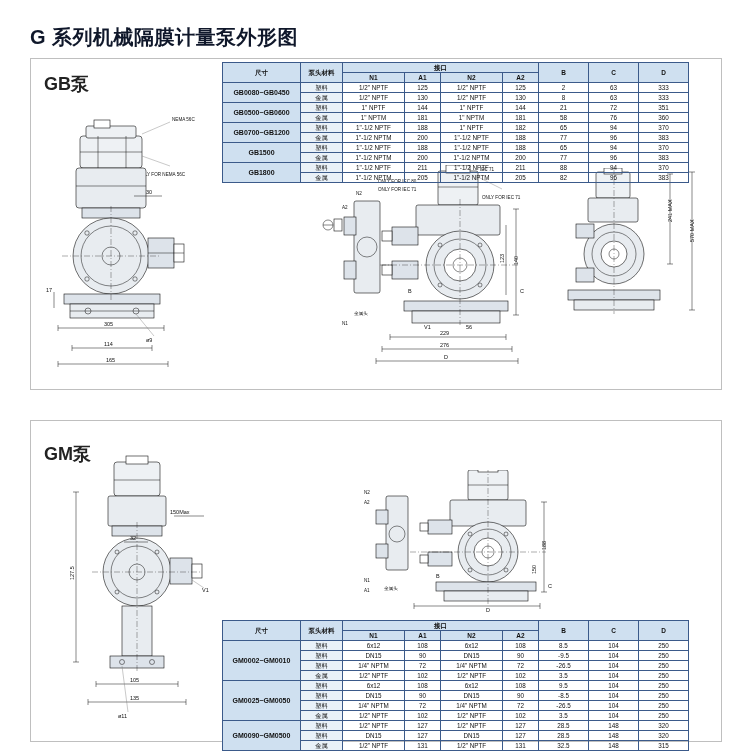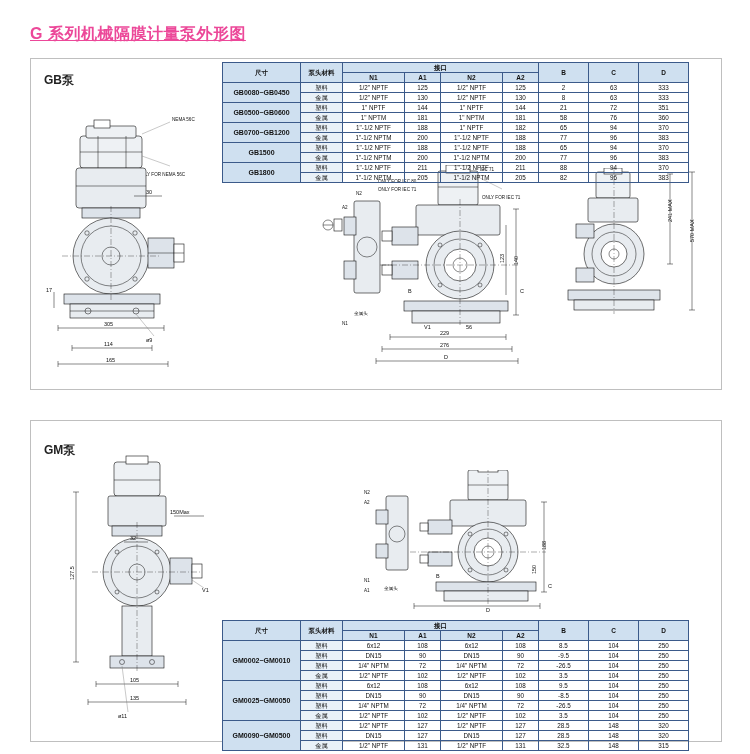--- a/index.html
+++ b/index.html
@@ -1,21 +1,21 @@
 <!DOCTYPE html>
 <html><head>
 <meta charset="utf-8">
 <style>
   html,body{margin:0;padding:0;background:#ffffff;}
   body{width:750px;height:754px;font-family:"Liberation Sans",sans-serif;color:#000;position:relative;overflow:hidden;}
-  .page-title{position:absolute;left:30px;top:24px;font-size:16px;font-weight:bold;letter-spacing:.5px;color:#ec4899;text-decoration:underline;}
+  .page-title{position:absolute;left:30px;top:24px;font-size:20px;font-weight:bold;letter-spacing:.5px;color:#0f172a;}
   .panel{position:absolute;border:1px solid #bfbfbf;background:#fff;}
   #panel-gb{left:30px;top:58px;width:690px;height:330px;}
   #panel-gm{left:30px;top:420px;width:690px;height:320px;}
-  .panel-label{position:absolute;font-size:12px;font-weight:bold;color:#222;}
+  .panel-label{position:absolute;font-size:18px;font-weight:bold;color:#222;}
 
   
   table.spec{border-collapse:collapse;font-size:6.3px;font-family:"Liberation Sans",sans-serif;table-layout:fixed;}
   table.spec td,table.spec th{border:1px solid #3b5a8a;text-align:center;padding:0;height:9px;line-height:9px;color:#111;font-weight:normal;white-space:nowrap;overflow:hidden;}
   table.spec th{background:#cfe0f0;font-weight:bold;font-size:6.5px;}
   table.spec td.model{background:#cfe0f0;font-weight:bold;font-size:7px;}
   table.spec td.mat{background:#e9f1f8;}
   #tbl-gb{position:absolute;left:222px;top:62px;width:466px;}
   #tbl-gm{position:absolute;left:222px;top:620px;width:466px;}
 

